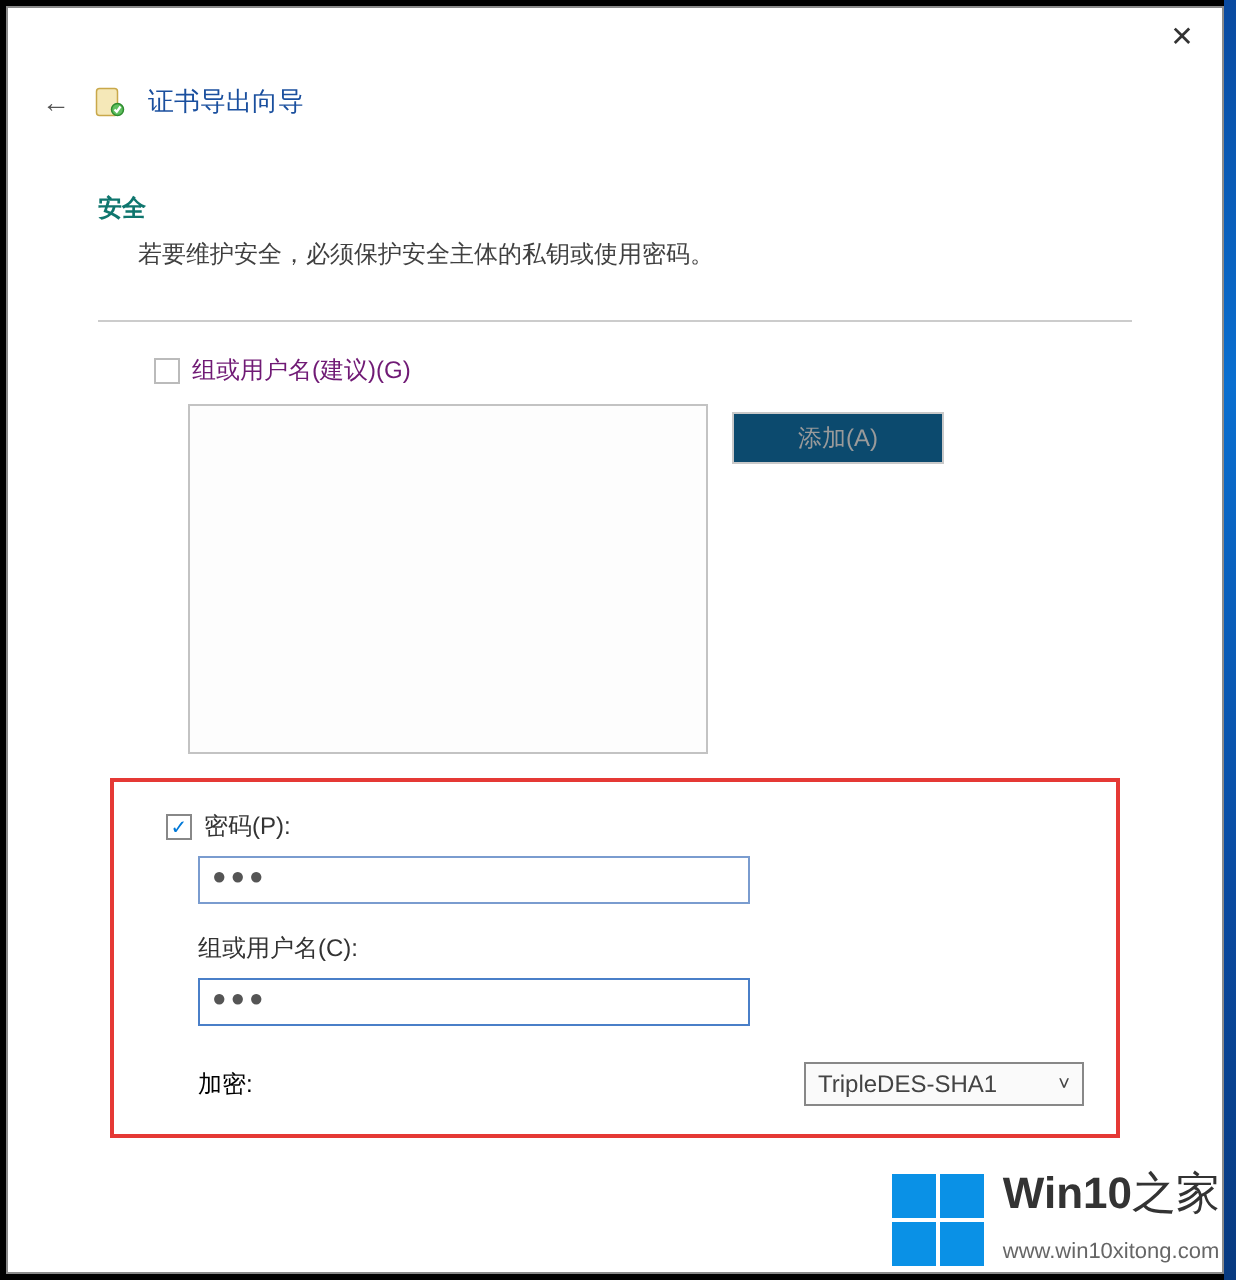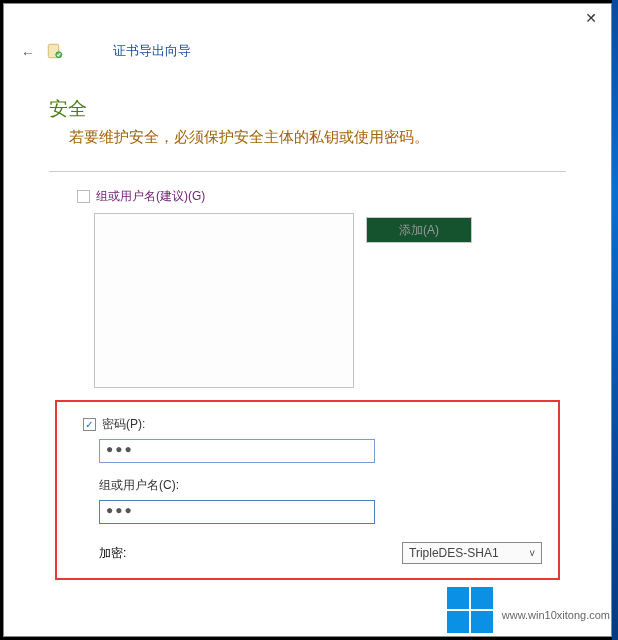--- a/index.html
+++ b/index.html
@@ -53,34 +53,33 @@
     width: 18px;
     height: 18px;
     display: flex;
     align-items: center;
     justify-content: center;
   }
   .cert-icon svg { width: 18px; height: 18px; }
   .wizard-title {
     color: #1a4f9e;
     font-size: 13px;
-    margin-left: 39px;
   }
   .content {
     padding: 30px 45px 0 45px;
   }
   .section-title {
-    font-weight: normal;
-    color: #4d7c0f;
-    font-size: 19px;
+    font-weight: bold;
+    color: #0f766e;
+    font-size: 12px;
     margin-bottom: 6px;
   }
   .section-desc {
-    color: #a16207;
-    font-size: 15px;
+    color: #404040;
+    font-size: 12px;
     padding-left: 20px;
   }
   .divider {
     border: none;
     border-top: 1px solid #ccc;
     margin: 24px 0 16px 0;
   }
   .group-row {
     display: flex;
     align-items: center;
@@ -114,21 +113,21 @@
   }
   .side-buttons {
     display: flex;
     flex-direction: column;
     gap: 10px;
     margin-top: 4px;
   }
   .btn {
     width: 106px;
     height: 26px;
-    background: #14532d;
+    background: #0c4a6e;
     border: 1px solid #c9c9c9;
     color: #9a9a9a;
     font-size: 12px;
     text-align: center;
     line-height: 24px;
   }
   .highlight-box {
     border: 2px solid #e53935;
     margin: 12px 6px 0 6px;
     padding: 14px 16px 14px 16px;
@@ -274,17 +273,20 @@
 </div>
 
 <div class="watermark">
   <div class="winlogo">
     <div></div>
       <div></div>
       <div></div>
       <div></div>
   </div>
   <div>
+    <div class="wm-text-big">
+      <span>Win10</span><span class="zh">之家</span>
+    </div>
     <div class="wm-text-small">www.win10xitong.com</div>
   </div>
 </div>
 
 <div class="right-edge"></div>
 
 </body></html>

